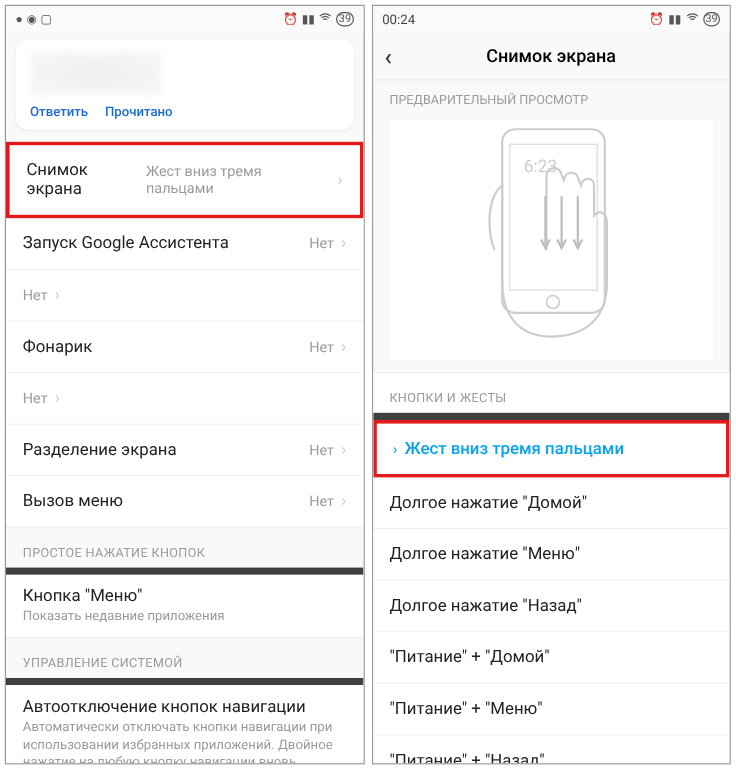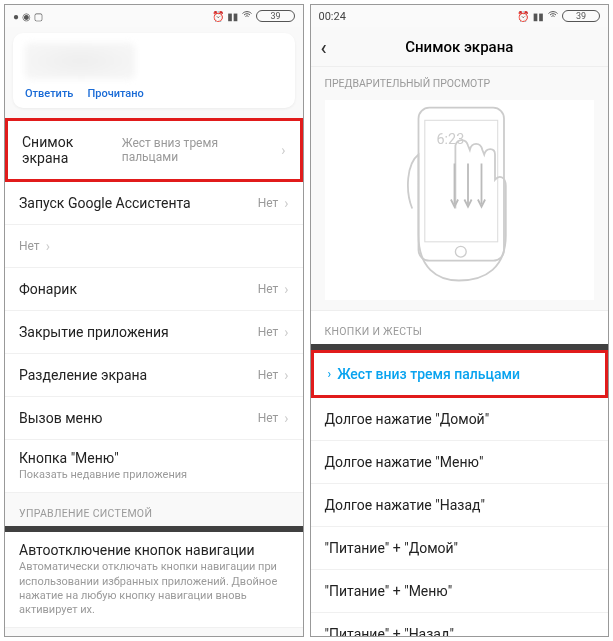--- a/index.html
+++ b/index.html
@@ -26,21 +26,21 @@
     display: flex;
     align-items: center;
     justify-content: space-between;
     padding: 0 8px;
     font-size: 10px;
     color: #555;
     background: #fafafa;
   }
   .statusbar .left, .statusbar .right { display: flex; align-items: center; gap: 3px; }
   .statusbar svg { width: 12px; height: 12px; }
-  .batt { border:1px solid #555; border-radius:6px; padding:0 13px; font-size:9px; line-height:10px;}
+  .batt { border:1px solid #555; border-radius:6px; padding:0 1px; font-size:9px; line-height:10px;}
   .notif-card {
     margin: 6px 8px 10px 8px;
     background: #fff;
     border-radius: 10px;
     box-shadow: 0 1px 3px rgba(0,0,0,0.06);
     padding: 10px 12px 8px 12px;
   }
   .notif-blur {
     width: 110px; height: 36px;
     background: radial-gradient(ellipse at center, #eee 0%, #f5f5f5 70%);
@@ -155,41 +155,41 @@
           </span>
         </div>
         <div class="row">
           <span>Фонарик</span>
           <span class="right">
             <span class="value">Нет</span>
             <span class="chev">›</span>
           </span>
         </div>
         <div class="row">
-          <span>Закрытие приложения</span>
           <span class="right">
             <span class="value">Нет</span>
             <span class="chev">›</span>
           </span>
         </div>
         <div class="row">
           <span>Разделение экрана</span>
           <span class="right">
             <span class="value">Нет</span>
             <span class="chev">›</span>
           </span>
         </div>
         <div class="row">
           <span>Вызов меню</span>
           <span class="right">
             <span class="value">Нет</span>
             <span class="chev">›</span>
           </span>
         </div>
       </div>
+    <div class="section-hdr">ПРОСТОЕ НАЖАТИЕ КНОПОК</div>
     <div class="multi-row">
       <div class="title">Кнопка "Меню"</div>
       <div class="sub">Показать недавние приложения</div>
     </div>
     <div class="section-hdr">УПРАВЛЕНИЕ СИСТЕМОЙ</div>
     <div class="multi-row">
       <div class="title">Автоотключение кнопок навигации</div>
       <div class="sub">Автоматически отключать кнопки навигации при использовании избранных приложений. Двойное нажатие на любую кнопку навигации вновь активирует их.</div>
     </div>
   </div>

